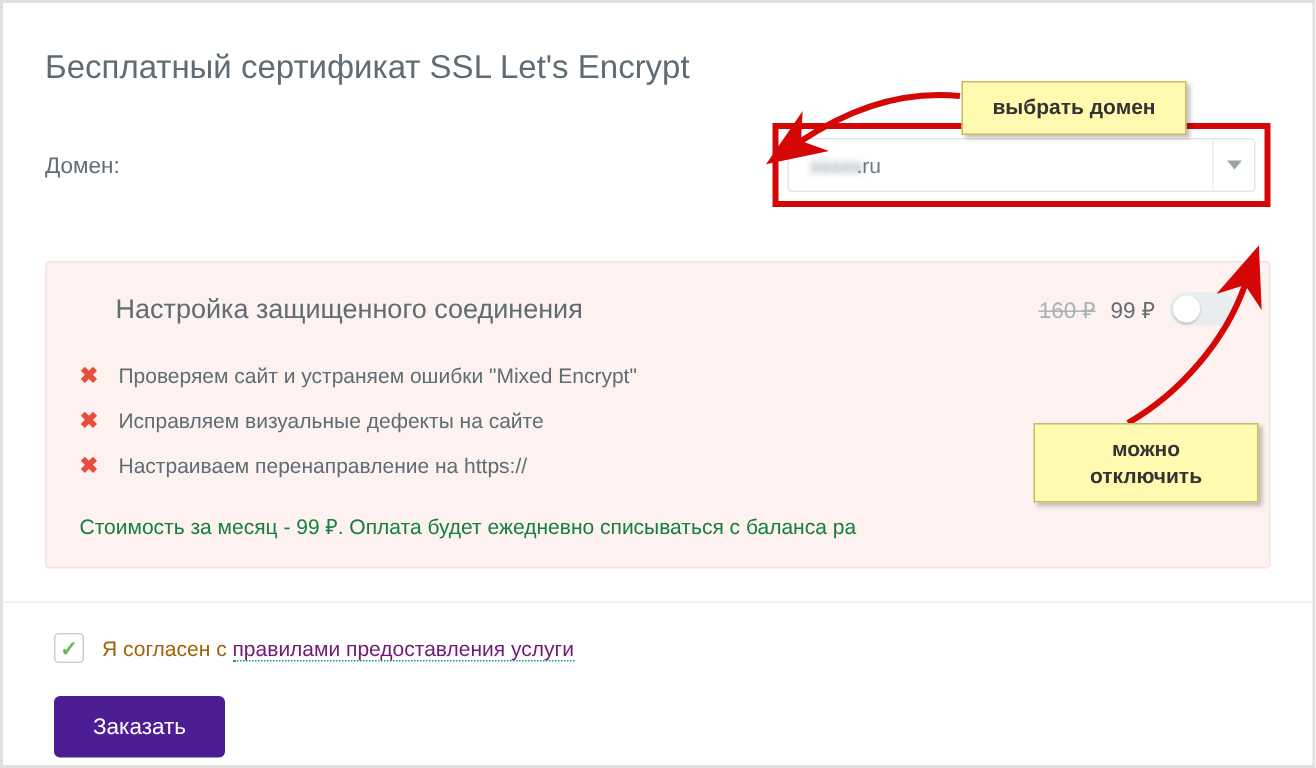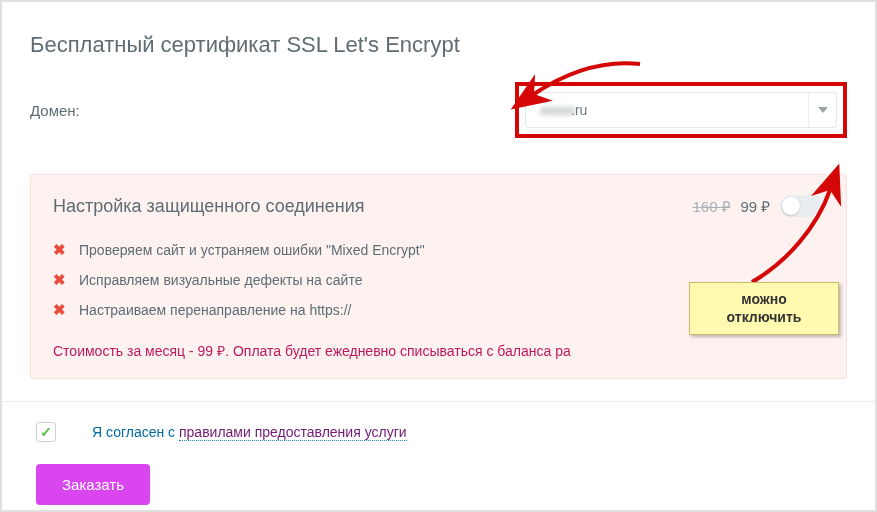--- a/index.html
+++ b/index.html
@@ -91,20 +91,21 @@
   .panel-head {
     display: flex;
     align-items: center;
     justify-content: space-between;
     margin-bottom: 18px;
   }
   .panel-title {
     font-size: 18px;
     color: #5f6c74;
     font-weight: 400;
+    margin-left: 24px;
   }
   .price-block {
     display: flex;
     align-items: center;
     gap: 10px;
     color: #7d878d;
   }
   .price-old {
     text-decoration: line-through;
     color: #a9b1b6;
@@ -143,21 +144,21 @@
     font-size: 14px;
   }
   .x-icon {
     color: #e74c3c;
     font-weight: 700;
     font-size: 15px;
     width: 14px;
     display: inline-block;
   }
   .cost-line {
-    color: #be185d;
+    color: #15803d;
     font-size: 14px;
   }
   .divider {
     border-top: 1px solid #ececec;
     margin: 0 -28px 20px -28px;
   }
   .agree-row {
     display: flex;
     align-items: center;
     gap: 12px;
@@ -171,29 +172,29 @@
     background: #fff;
     display: flex;
     align-items: center;
     justify-content: center;
   }
   .check-mark {
     color: #5bbf4a;
     font-size: 14px;
     font-weight: 700;
   }
-  .agree-text { color: #0369a1; margin-left: 24px; }
+  .agree-text { color: #a16207; }
   .agree-link {
     color: #701a75;
     border-bottom: 1px dotted #1f8ca8;
     text-decoration: none;
     cursor: pointer;
   }
   .order-btn {
-    background: #d946ef;
+    background: #4c1d95;
     color: #fff;
     border: none;
     border-radius: 4px;
     padding: 12px 26px;
     font-size: 15px;
     cursor: pointer;
     margin-left: 6px;
   }
   
   .callout {
@@ -272,20 +273,21 @@
       <span class="check-mark">✓</span>
     </span>
     <span>
       <span class="agree-text">Я согласен с </span><a class="agree-link">правилами предоставления услуги</a>
     </span>
   </div>
 
   <button class="order-btn">Заказать</button>
 
   
+  <div class="callout callout1">выбрать домен</div>
   <div class="callout callout2">можно отключить</div>
 
   
   <svg class="arrow" style="left:520px; top:50px; width:130px; height:60px;">
     <defs>
       <marker id="ah1" markerWidth="12" markerHeight="12" refX="3" refY="4" orient="auto">
         <path d="M0,0 L10,4 L0,8 L3,4 Z" fill="#d40606"></path>
       </marker>
     </defs>
     <path d="M118,12 C80,8 45,20 12,42" stroke="#d40606" stroke-width="4" fill="none" marker-end="url(#ah1)"></path>

